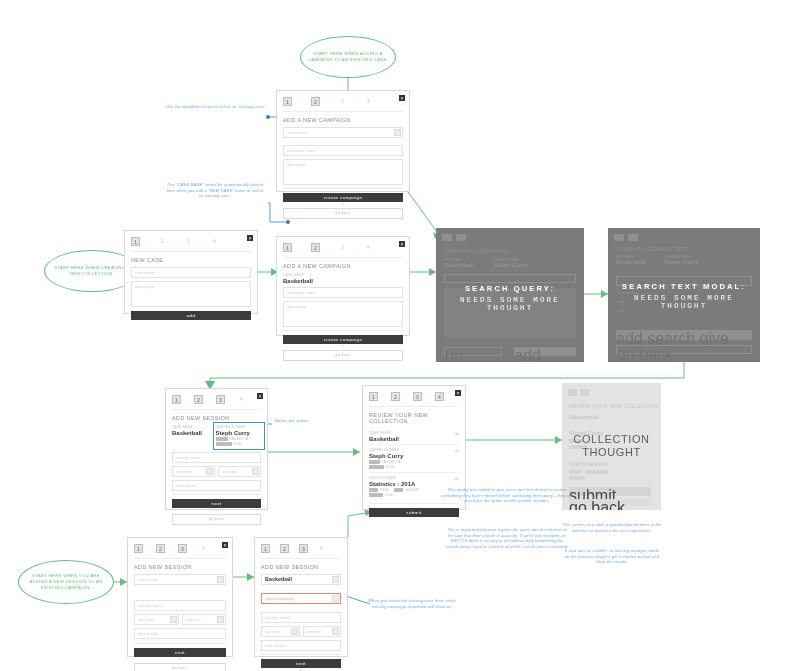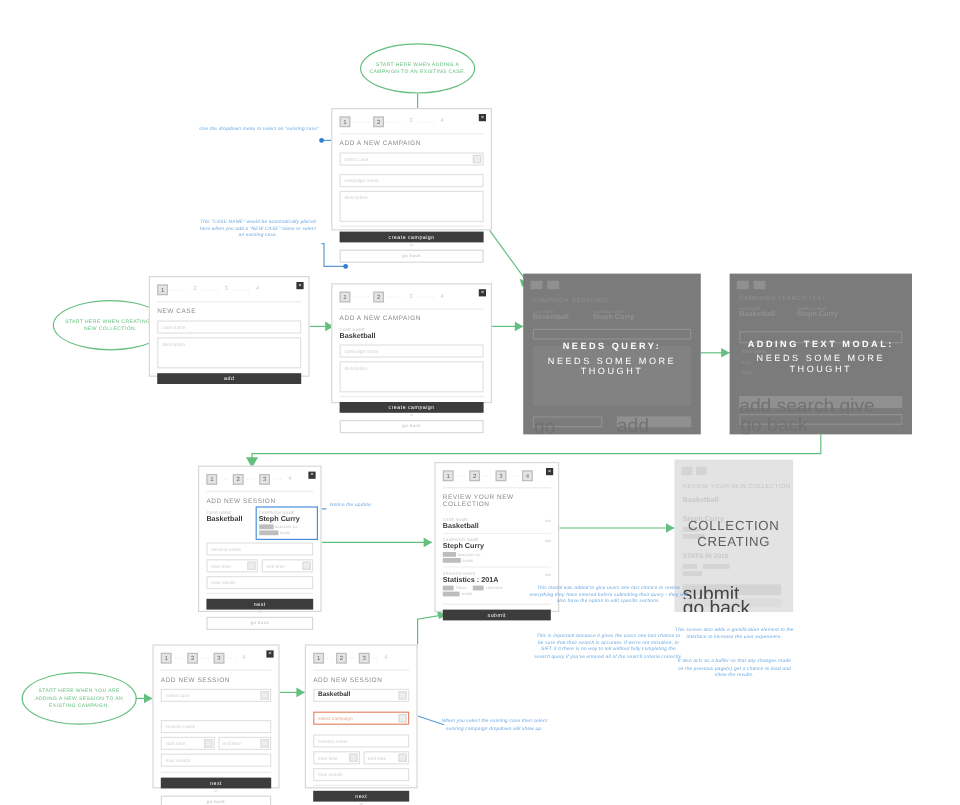--- a/index.html
+++ b/index.html
@@ -48,21 +48,21 @@
   .hl-blue{position:absolute;border:1px solid #4a90d9;background:#fff;}
   
   .rrow{border-bottom:1px solid #f0f0f0;padding:2.5px 0 2.5px 0;position:relative;}
   .edit{position:absolute;right:0;top:4px;font-size:3px;color:#c6c6c6;}
 
   
   .graypanel{position:absolute;background:#7b7b7b;overflow:hidden;}
   .gp-inner{position:absolute;inset:0;opacity:.16;}
   .gp-label{position:absolute;left:0;right:0;text-align:center;color:#ffffff;}
   .gp-l1{font-size:7.6px;letter-spacing:2.1px;font-weight:bold;}
-  .gp-l2{font-size:7.6px;letter-spacing:2.1px;}
+  .gp-l2{font-size:7.6px;letter-spacing:2.1px;font-family:Liberation Mono, monospace;}
 
   
   .cpanel{position:absolute;background:#e3e3e3;overflow:hidden;}
   .cpanel .ghost{position:absolute;background:#d4d4d4;}
   .cc{position:absolute;left:0;right:0;text-align:center;color:#5c5c5c;font-size:11px;letter-spacing:.6px;}
 
   
   .ell{position:absolute;border:1px solid #63bf7e;border-radius:50%;
        display:flex;align-items:center;justify-content:center;text-align:center;
        color:#63bf7e;font-size:4.2px;line-height:6px;letter-spacing:.35px;padding:4px;box-sizing:border-box;}
@@ -220,41 +220,41 @@
       <div class="abs" style="left:8px;top:20px;font-size:5px;color:#fff;letter-spacing:.5px;">CAMPAIGN GEOFENCE</div>
       <div class="abs" style="left:8px;top:30px;font-size:3px;color:#fff;">CASE NAME</div>
       <div class="abs" style="left:8px;top:34px;font-size:6px;color:#fff;font-weight:bold;">Basketball</div>
       <div class="abs" style="left:58px;top:30px;font-size:3px;color:#fff;">CAMPAIGN NAME</div>
       <div class="abs" style="left:58px;top:34px;font-size:6px;color:#fff;font-weight:bold;">Steph Curry</div>
       <div class="abs" style="left:8px;top:46px;right:8px;height:9px;border:1px solid #fff;"></div>
       <div class="abs" style="left:8px;top:60px;right:8px;bottom:24px;background:#fff;opacity:.35;"></div>
       <div class="abs" style="left:8px;bottom:6px;width:58px;height:9px;border:1px solid #fff;">go back</div>
       <div class="abs" style="right:8px;bottom:6px;width:62px;height:9px;background:#fff;">add location</div>
     </div>
-    <div class="gp-label gp-l1" style="top:56px;">NEEDS QUERY:</div>
+    <div class="gp-label gp-l1" style="top:56px;">SEARCH QUERY:</div>
     <div class="gp-label gp-l2" style="top:68px;">NEEDS SOME MORE THOUGHT</div>
   </div>
 
   <div class="graypanel" style="left:608px;top:228px;width:152px;height:134px;">
     <div class="gp-inner">
       <div class="abs" style="left:6px;top:6px;width:10px;height:7px;background:#fff;"></div>
       <div class="abs" style="left:20px;top:6px;width:10px;height:7px;background:#fff;"></div>
       <div class="abs" style="left:8px;top:18px;font-size:5px;color:#fff;letter-spacing:.5px;">CAMPAIGN SEARCH TEXT</div>
       <div class="abs" style="left:8px;top:27px;font-size:3px;color:#fff;">CASE NAME</div>
       <div class="abs" style="left:8px;top:31px;font-size:6px;color:#fff;font-weight:bold;">Basketball</div>
       <div class="abs" style="left:56px;top:27px;font-size:3px;color:#fff;">CAMPAIGN NAME</div>
       <div class="abs" style="left:56px;top:31px;font-size:6px;color:#fff;font-weight:bold;">Steph Curry</div>
       <div class="abs" style="left:8px;top:48px;right:8px;height:10px;border:1px solid #fff;"></div>
       <div class="abs" style="left:10px;top:62px;font-size:4px;color:#fff;">three points</div>
       <div class="abs" style="left:10px;top:71px;font-size:4px;color:#fff;">mvp</div>
       <div class="abs" style="left:10px;top:80px;font-size:4px;color:#fff;">stats</div>
       <div class="abs" style="left:8px;bottom:22px;right:8px;height:10px;background:#fff;">add search give</div>
       <div class="abs" style="left:8px;bottom:8px;right:8px;height:9px;border:1px solid #fff;">go back</div>
     </div>
-    <div class="gp-label gp-l1" style="top:54px;">ADDING TEXT MODAL:</div>
+    <div class="gp-label gp-l1" style="top:54px;">SEARCH TEXT MODAL:</div>
     <div class="gp-label gp-l2" style="top:66px;">NEEDS SOME MORE THOUGHT</div>
   </div>
 
   <div class="modal" style="left:165px;top:388px;width:103px;height:122px;">
     <div class="close">×</div>
     <div class="steps">
       <span class="step on">1</span>
       <span class="dots">···</span>
       <span class="step on">2</span>
       <span class="dots">···</span>
@@ -364,21 +364,21 @@
     <div class="abs" style="left:7px;top:47px;font-size:6px;font-weight:bold;color:#c8c8c8;">Steph Curry</div>
     <div class="ghost" style="left:7px;top:56px;width:14px;height:4px;"></div>
     <div class="ghost" style="left:7px;top:62px;width:18px;height:4px;"></div>
     <div class="abs" style="left:7px;top:78px;font-size:5.5px;font-weight:bold;color:#c8c8c8;">STATS IN 2016</div>
     <div class="ghost" style="left:7px;top:87px;width:12px;height:4px;"></div>
     <div class="ghost" style="left:24px;top:87px;width:22px;height:4px;"></div>
     <div class="ghost" style="left:7px;top:93px;width:16px;height:4px;"></div>
     <div class="ghost" style="left:7px;top:104px;right:10px;height:9px;">submit</div>
     <div class="ghost" style="left:7px;top:116px;right:10px;height:7px;background:#dcdcdc;">go back</div>
     <div class="cc" style="top:50px;">COLLECTION</div>
-    <div class="cc" style="top:63px;">CREATING</div>
+    <div class="cc" style="top:63px;">THOUGHT</div>
   </div>
 
   <div class="modal" style="left:127px;top:537px;width:106px;height:120px;">
     <div class="close">×</div>
     <div class="steps">
       <span class="step on">1</span>
       <span class="dots">···</span>
       <span class="step on">2</span>
       <span class="dots">···</span>
       <span class="step on">3</span>

